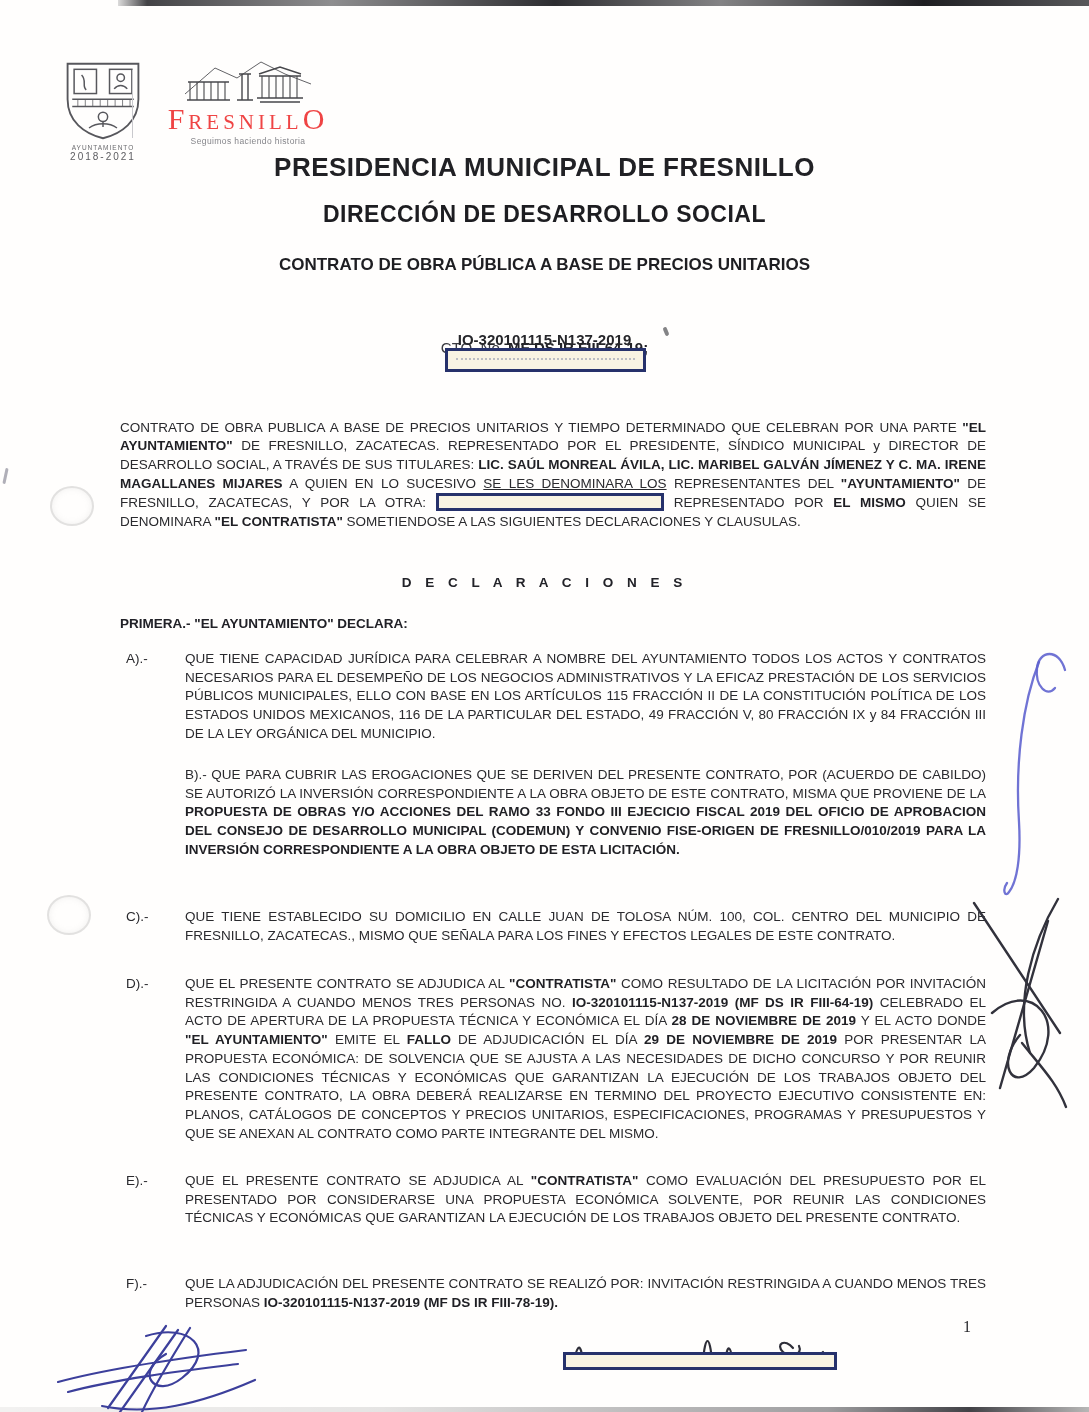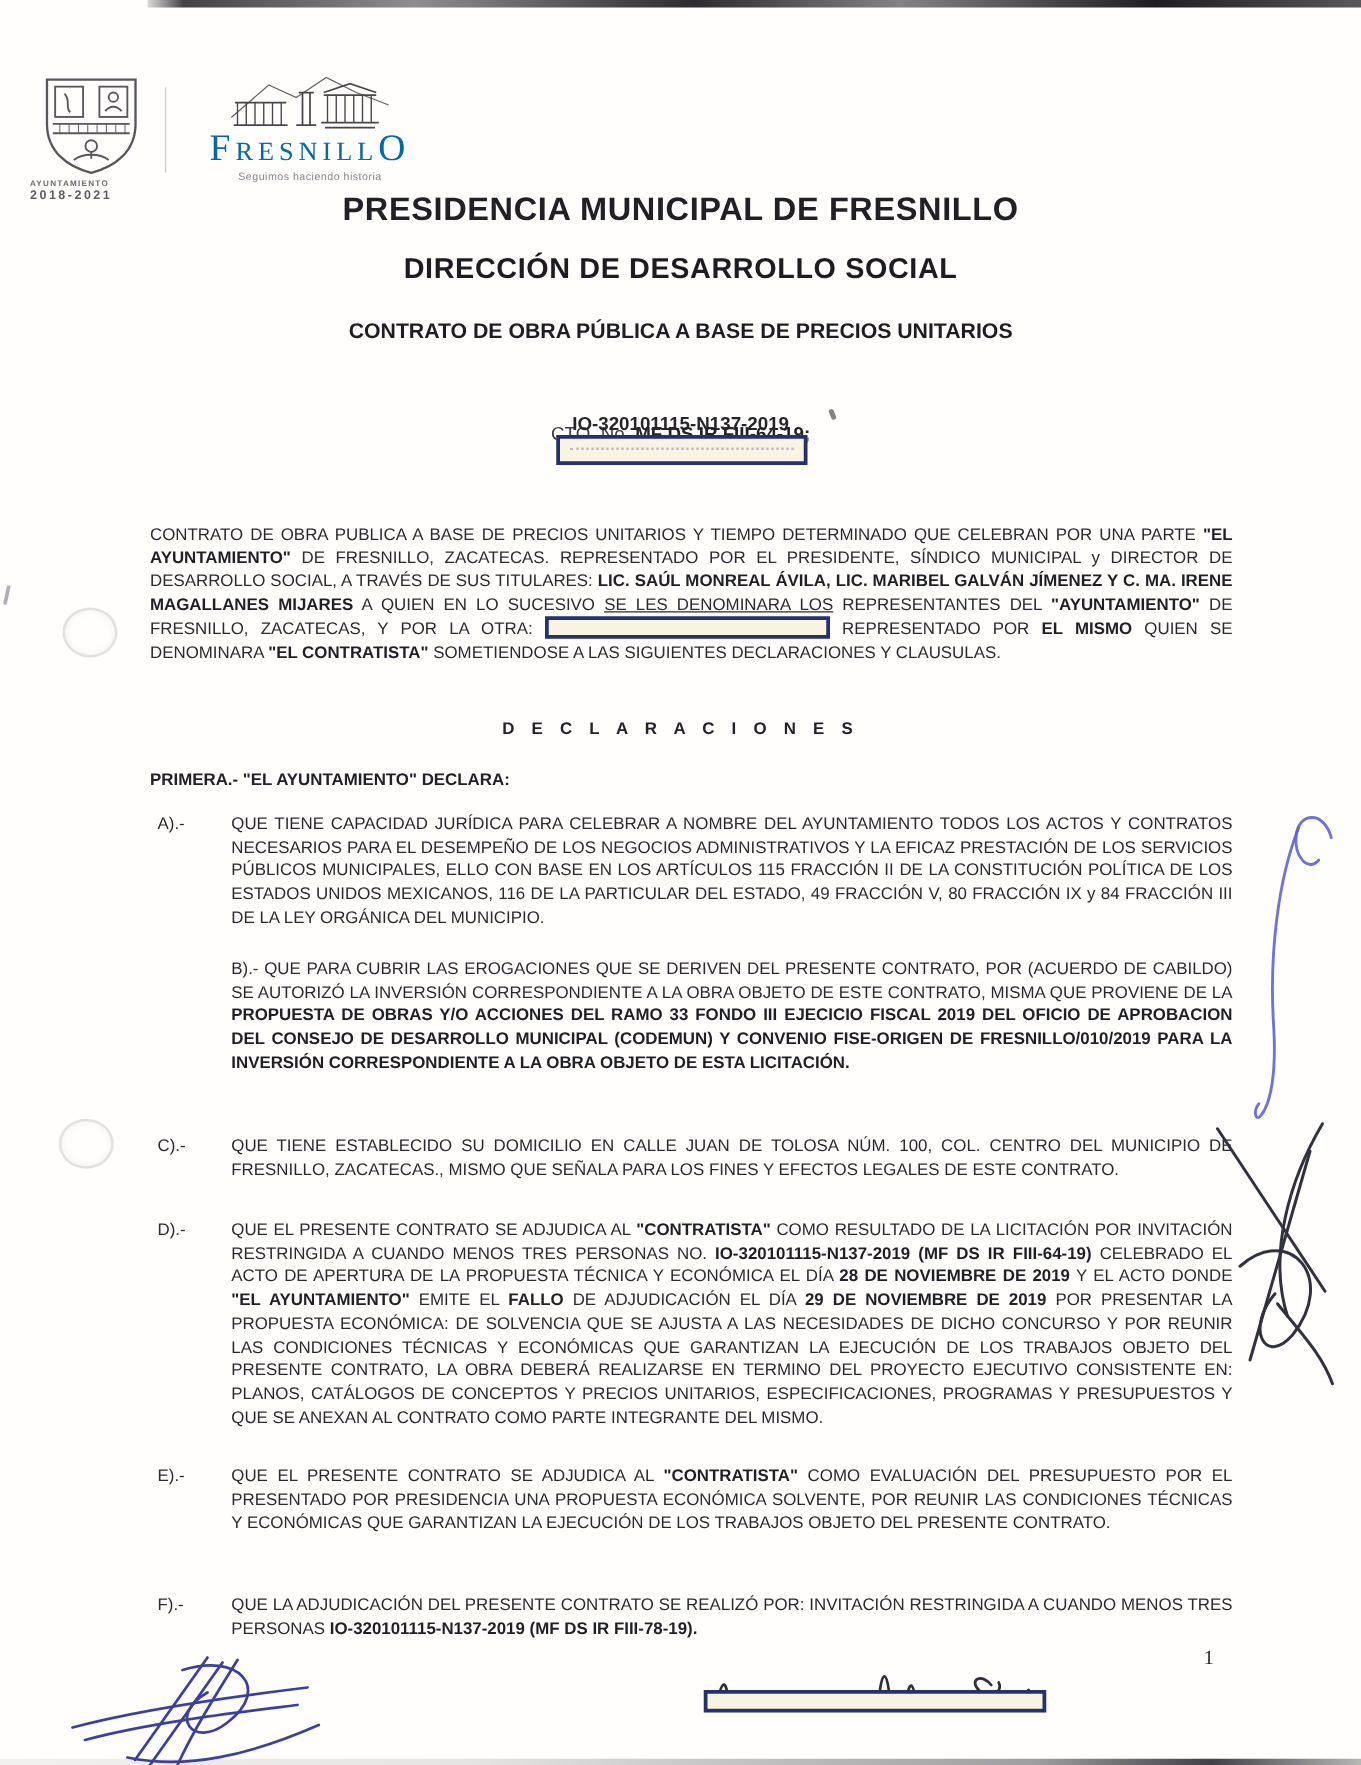--- a/index.html
+++ b/index.html
@@ -12,28 +12,28 @@
   .scan-edge-top{position:absolute;left:118px;top:0;width:971px;height:6px;
     background:linear-gradient(90deg,rgba(20,20,24,.15) 0,rgba(20,20,24,.8) 3%,rgba(30,30,34,.5) 22%,rgba(22,22,26,.9) 45%,rgba(30,30,34,.55) 62%,rgba(18,18,22,.95) 83%,rgba(18,18,22,.7) 100%);}
   .scan-edge-bottom{position:absolute;left:0;bottom:0;width:1089px;height:5px;
     background:linear-gradient(90deg,rgba(0,0,0,.05) 0,rgba(0,0,0,.10) 35%,rgba(40,40,45,.45) 76%,rgba(18,18,24,.8) 89%,rgba(0,0,0,.28) 100%);}
   .hole-punch{position:absolute;width:40px;height:36px;border-radius:50%;
     border:2px solid rgba(150,150,150,.28);box-shadow:inset 0 0 6px rgba(170,170,170,.18);}
   .hp1{left:50px;top:486px;} .hp2{left:47px;top:895px;}
   .pen-tick-left{position:absolute;left:4px;top:468px;width:3px;height:16px;background:rgba(80,80,100,.45);border-radius:2px;transform:rotate(12deg);}
   .pen-tick-top{position:absolute;left:664px;top:327px;width:4px;height:9px;background:rgba(50,50,55,.6);border-radius:2px;transform:rotate(-22deg);}
   
-  .seal{position:absolute;left:24px;top:60px;width:98px;font-weight:bold;}
+  .seal{position:absolute;left:54px;top:60px;width:98px;text-align:center;}
   .seal svg{display:block;margin:0 auto;}
   .seal-cap1{font-size:6.5px;letter-spacing:1px;color:#6a6a6e;margin-top:2px;}
   .seal-cap2{font-size:10px;letter-spacing:2px;color:#5c5c60;}
   .logo-divider{position:absolute;left:132px;top:70px;width:1px;height:68px;background:#c9c9cd;}
   .fresnillo{position:absolute;left:148px;top:60px;width:200px;text-align:center;}
   .fres-art{display:block;margin:0 auto;}
-  .fres-name{font-family:"Liberation Serif",serif;color:#0369a1;letter-spacing:4px;line-height:26px;white-space:nowrap;}
+  .fres-name{font-family:"Liberation Serif",serif;color:#ef4444;letter-spacing:4px;line-height:26px;white-space:nowrap;}
   .fres-name .big{font-size:30px;} .fres-name .mid{font-size:21px;}
   .fres-tag{font-size:8.5px;color:#85858a;letter-spacing:.4px;margin-top:-1px;}
   
   .center-line{position:absolute;left:0;width:1089px;text-align:center;}
   .h-title{top:152px;font-size:26px;color:#212125;letter-spacing:.5px;font-weight:bold;}
   .h-sub{top:201px;font-size:23px;font-weight:bold;color:#1d1d21;letter-spacing:.5px;}
   .h-doc{top:255px;font-size:17px;font-weight:bold;color:#1e1e22;}
   .h-cto{top:311px;font-size:15px;color:#3a3a40;margin-top:28px;}
   .h-cto b{color:#232327;}
   .h-cto2{top:331px;font-size:15px;font-weight:bold;}
@@ -137,21 +137,21 @@
     <p class="body"><span>QUE TIENE ESTABLECIDO SU DOMICILIO EN CALLE JUAN DE TOLOSA NÚM. 100, COL. CENTRO DEL MUNICIPIO DE FRESNILLO, ZACATECAS., MISMO QUE SEÑALA PARA LOS FINES Y EFECTOS LEGALES DE ESTE CONTRATO.</span></p>
   </div>
 
   <div class="sec" style="top:975px;">
     <span class="marker">D).-</span>
     <p class="body"><span>QUE EL PRESENTE CONTRATO SE ADJUDICA AL </span><span class="b">"CONTRATISTA"</span><span> COMO RESULTADO DE LA LICITACIÓN POR INVITACIÓN RESTRINGIDA A CUANDO MENOS TRES PERSONAS NO. </span><span class="b">IO-320101115-N137-2019 (MF DS IR FIII-64-19)</span><span> CELEBRADO EL ACTO DE APERTURA DE LA PROPUESTA TÉCNICA Y ECONÓMICA EL DÍA </span><span class="b">28 DE NOVIEMBRE DE 2019</span><span> Y EL ACTO DONDE </span><span class="b">"EL AYUNTAMIENTO"</span><span> EMITE EL </span><span class="b">FALLO</span><span> DE ADJUDICACIÓN EL DÍA </span><span class="b">29 DE NOVIEMBRE DE 2019</span><span> POR PRESENTAR LA PROPUESTA ECONÓMICA:  DE SOLVENCIA QUE SE AJUSTA A LAS NECESIDADES DE DICHO CONCURSO Y POR REUNIR LAS CONDICIONES TÉCNICAS Y ECONÓMICAS QUE GARANTIZAN LA EJECUCIÓN DE LOS TRABAJOS OBJETO DEL PRESENTE CONTRATO, LA OBRA DEBERÁ REALIZARSE EN TERMINO DEL PROYECTO EJECUTIVO CONSISTENTE EN: PLANOS, CATÁLOGOS DE CONCEPTOS Y PRECIOS UNITARIOS, ESPECIFICACIONES, PROGRAMAS Y PRESUPUESTOS Y QUE SE ANEXAN AL CONTRATO COMO PARTE INTEGRANTE DEL MISMO.</span></p>
   </div>
 
   <div class="sec" style="top:1172px;">
     <span class="marker">E).-</span>
-    <p class="body"><span>QUE EL PRESENTE CONTRATO SE ADJUDICA AL </span><span class="b">"CONTRATISTA"</span><span> COMO EVALUACIÓN DEL PRESUPUESTO POR EL PRESENTADO POR PRESIDENCIA UNA PROPUESTA ECONÓMICA SOLVENTE, POR REUNIR LAS CONDICIONES TÉCNICAS Y ECONÓMICAS QUE GARANTIZAN LA EJECUCIÓN DE LOS TRABAJOS OBJETO DEL PRESENTE CONTRATO.</span></p>
+    <p class="body"><span>QUE EL PRESENTE CONTRATO SE ADJUDICA AL </span><span class="b">"CONTRATISTA"</span><span> COMO EVALUACIÓN DEL PRESUPUESTO POR EL PRESENTADO POR CONSIDERARSE UNA PROPUESTA ECONÓMICA SOLVENTE, POR REUNIR LAS CONDICIONES TÉCNICAS Y ECONÓMICAS QUE GARANTIZAN LA EJECUCIÓN DE LOS TRABAJOS OBJETO DEL PRESENTE CONTRATO.</span></p>
   </div>
 
   <div class="sec" style="top:1275px;">
     <span class="marker">F).-</span>
     <p class="body"><span>QUE LA ADJUDICACIÓN DEL PRESENTE CONTRATO SE REALIZÓ POR: INVITACIÓN RESTRINGIDA A CUANDO MENOS TRES PERSONAS  </span><span class="b">IO-320101115-N137-2019 (MF DS IR FIII-78-19).</span></p>
   </div>
 
   <div class="sig" style="left:995px;top:642px;">
     <svg width="80" height="268" viewBox="0 0 80 268">
       <g stroke="#6064cf" stroke-width="2.3" stroke-opacity="0.9">

